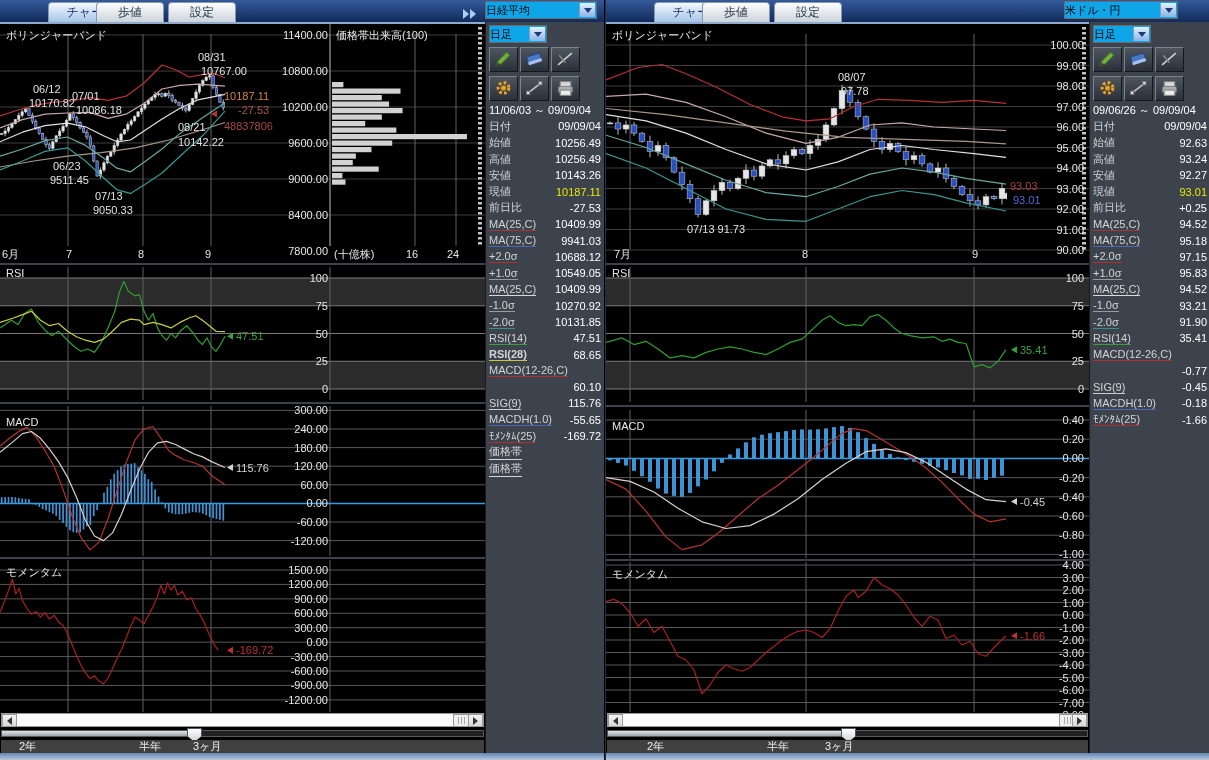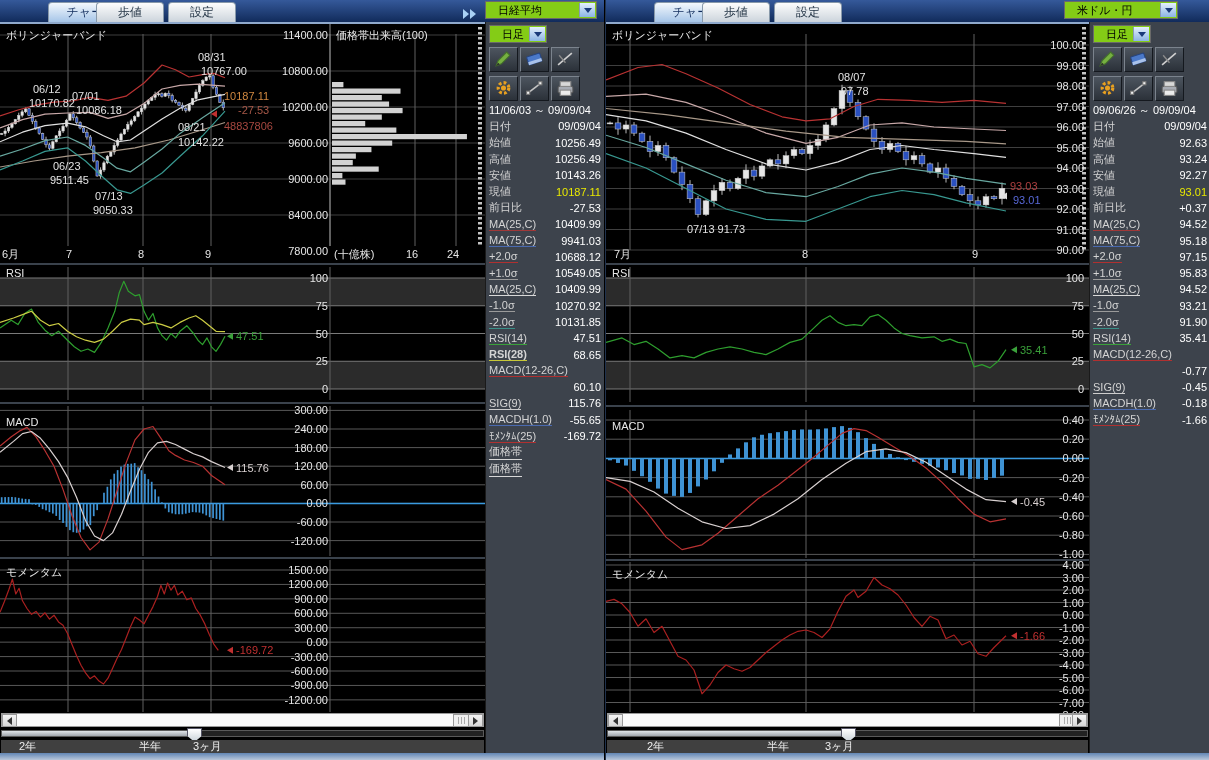--- a/index.html
+++ b/index.html
@@ -8,21 +8,21 @@
   #h0{left:0;} #h1{left:605px;border-left:1px solid #20324e;}
   svg.chart{position:absolute;left:0;top:0;}
   .tabbar{position:absolute;top:0;left:0;width:100%;height:22px;background:linear-gradient(#35599a,#112b5b);}
   .tab{position:absolute;top:2px;height:19px;line-height:18px;text-align:center;font-size:12px;color:#223344;
     background:linear-gradient(#fdfdfd,#ccd4dc);border:1px solid #8899aa;border-bottom:none;border-radius:4px 4px 0 0;}
   .tab.active{background:linear-gradient(#f3f8fd,#a6c5e8);color:#0e2a5a;font-weight:normal;margin-left:40px;}
   .more{position:absolute;left:463px;top:5px;width:20px;height:12px;}
   .tr{display:inline-block;width:0;height:0;border-top:5px solid transparent;border-bottom:5px solid transparent;border-left:6px solid #a9d1f5;margin-right:1px;}
   .sidebar{position:absolute;top:22px;left:485px;width:119px;height:731px;background:#3d434c;border-left:1px solid #1a1a1a;box-sizing:border-box;}
   #h1 .sidebar{left:483px;width:121px;}
-  .combo{position:absolute;background:#84cc16;border:1px solid #6a6a6a;height:18px;font-size:11px;line-height:16px;padding-left:12px;color:#000;box-sizing:border-box;white-space:nowrap;overflow:hidden;}
+  .combo{position:absolute;background:#0ea5e9;border:1px solid #6a6a6a;height:18px;font-size:11px;line-height:16px;padding-left:0;color:#000;box-sizing:border-box;white-space:nowrap;overflow:hidden;}
   .combo.symbol{top:1px;left:485px;width:112px;}
   #h1 .combo.symbol{left:458px;width:114px;}
   .combo.period{top:3px;left:3px;width:58px;}
   .cbtn{position:absolute;right:1px;top:1px;bottom:1px;width:15px;background:linear-gradient(#e4f0fc,#8cb4e4);border-left:1px solid #8899bb;display:flex;align-items:center;justify-content:center;}
   .dn{width:0;height:0;border-left:4px solid transparent;border-right:4px solid transparent;border-top:5px solid #1a3a7a;}
   .tools{position:absolute;top:25px;left:3px;width:95px;}
   .tbtn{display:inline-block;width:27px;height:23px;margin:0 2px 4px 0;background:linear-gradient(#4d555f,#2b3139);
     border:1px solid;border-color:#7b838d #14181e #14181e #7b838d;vertical-align:top;text-align:center;}
   .tbtn svg{margin-top:2px;}
   .rows{position:absolute;top:80px;left:0;width:100%;font-size:11px;}
@@ -975,21 +975,21 @@
         <div class="irow">
           <span class="lb">安値</span>
           <span class="vl">92.27</span>
         </div>
         <div class="irow">
           <span class="lb">現値</span>
           <span class="vl" style="color: rgb(232, 232, 0);">93.01</span>
         </div>
         <div class="irow">
           <span class="lb">前日比</span>
-          <span class="vl">+0.37</span>
+          <span class="vl">+0.25</span>
         </div>
         <div class="irow">
           <span class="lb ul" style="border-bottom-color: rgb(160, 56, 56);">MA(25,C)</span>
           <span class="vl">94.52</span>
         </div>
         <div class="irow">
           <span class="lb ul" style="border-bottom-color: rgb(74, 106, 176);">MA(75,C)</span>
           <span class="vl">95.18</span>
         </div>
         <div class="irow">

